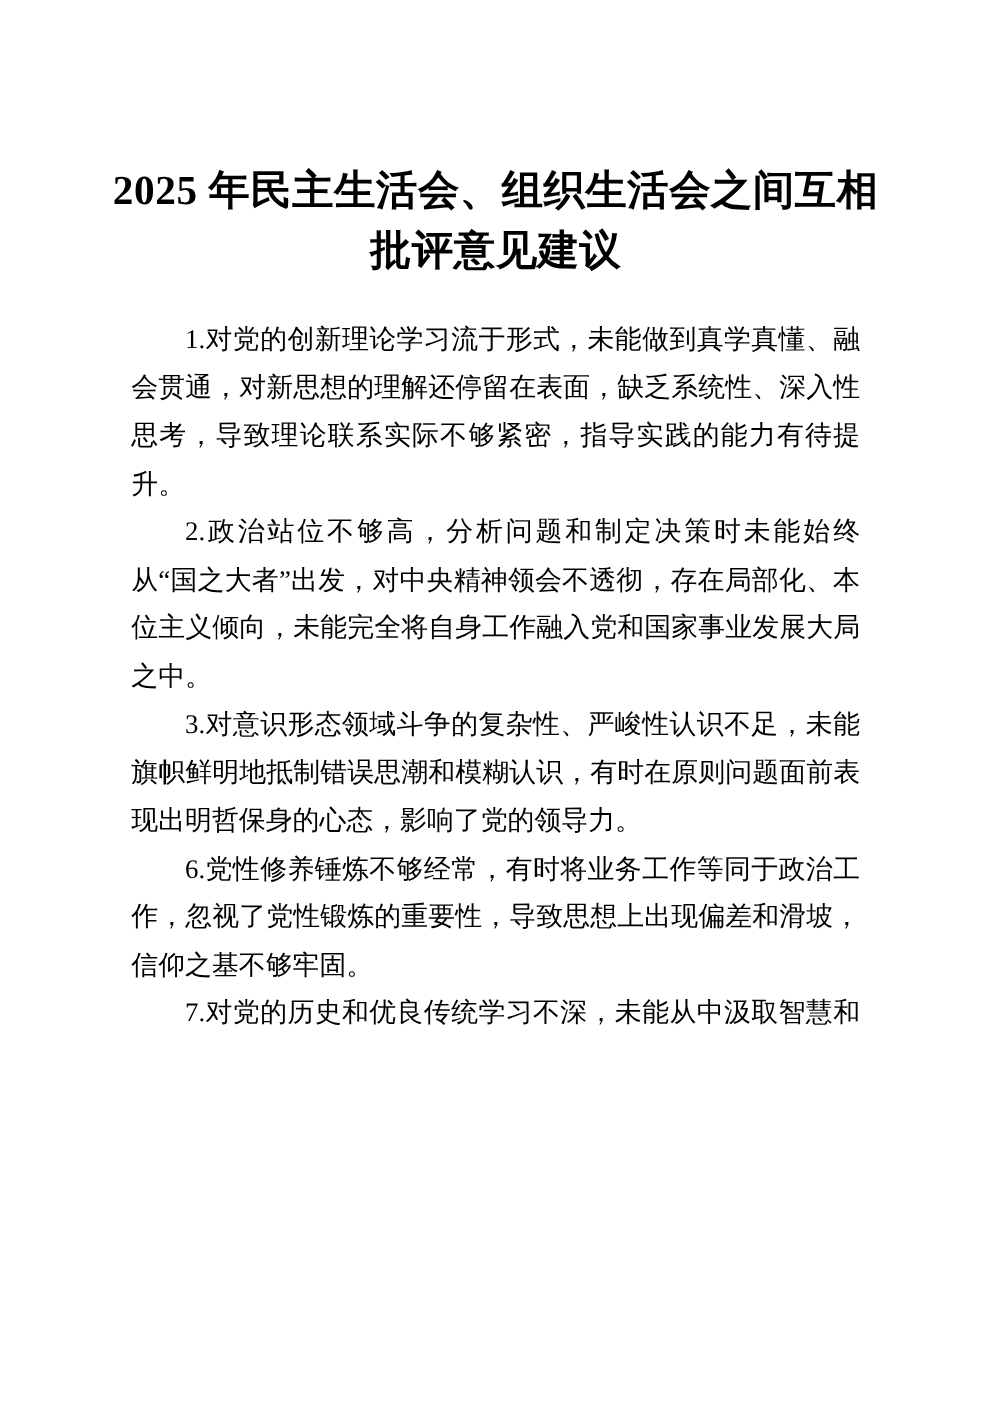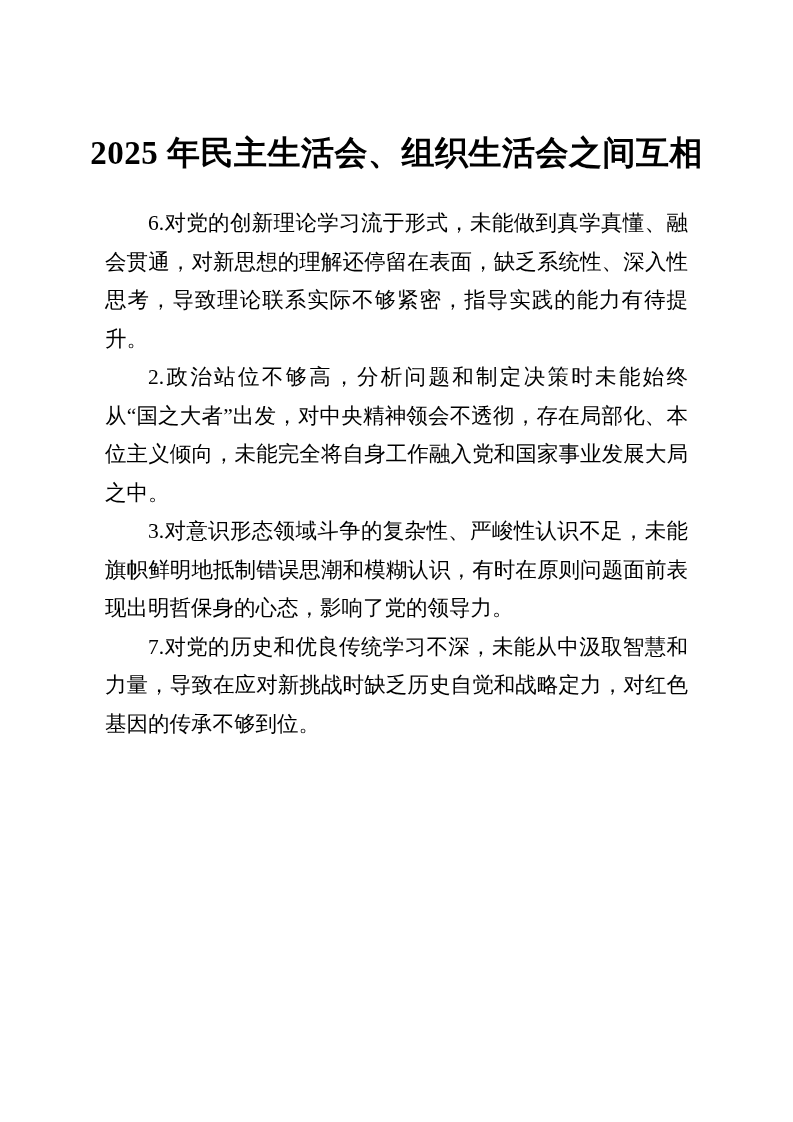--- a/index.html
+++ b/index.html
@@ -57,26 +57,28 @@
     margin: 0 10px;
   }
 </style>
 </head>
 <body>
 
 <div class="page">
 
   <h1 class="doc-title">
     <span class="title-line">2025 年民主生活会、组织生活会之间互相</span>
+    <span class="title-line">批评意见建议</span>
   </h1>
 
   <div class="doc-body">
-    <p>6.对党的创新理论学习流于形式，未能做到真学真懂、融会贯通，对新思想的理解还停留在表面，缺乏系统性、深入性思考，导致理论联系实际不够紧密，指导实践的能力有待提升。</p>
+    <p>1.对党的创新理论学习流于形式，未能做到真学真懂、融会贯通，对新思想的理解还停留在表面，缺乏系统性、深入性思考，导致理论联系实际不够紧密，指导实践的能力有待提升。</p>
     <p>2.政治站位不够高，分析问题和制定决策时未能始终从“国之大者”出发，对中央精神领会不透彻，存在局部化、本位主义倾向，未能完全将自身工作融入党和国家事业发展大局之中。</p>
     <p>3.对意识形态领域斗争的复杂性、严峻性认识不足，未能旗帜鲜明地抵制错误思潮和模糊认识，有时在原则问题面前表现出明哲保身的心态，影响了党的领导力。</p>
+    <p>6.党性修养锤炼不够经常，有时将业务工作等同于政治工作，忽视了党性锻炼的重要性，导致思想上出现偏差和滑坡，信仰之基不够牢固。</p>
     <p>7.对党的历史和优良传统学习不深，未能从中汲取智慧和力量，导致在应对新挑战时缺乏历史自觉和战略定力，对红色基因的传承不够到位。</p>
   </div>
 
   <div class="page-footer">
     <span class="dash">—</span><span class="page-num">1</span><span class="dash">—</span>
   </div>
 
 </div>
 
 </body></html>

